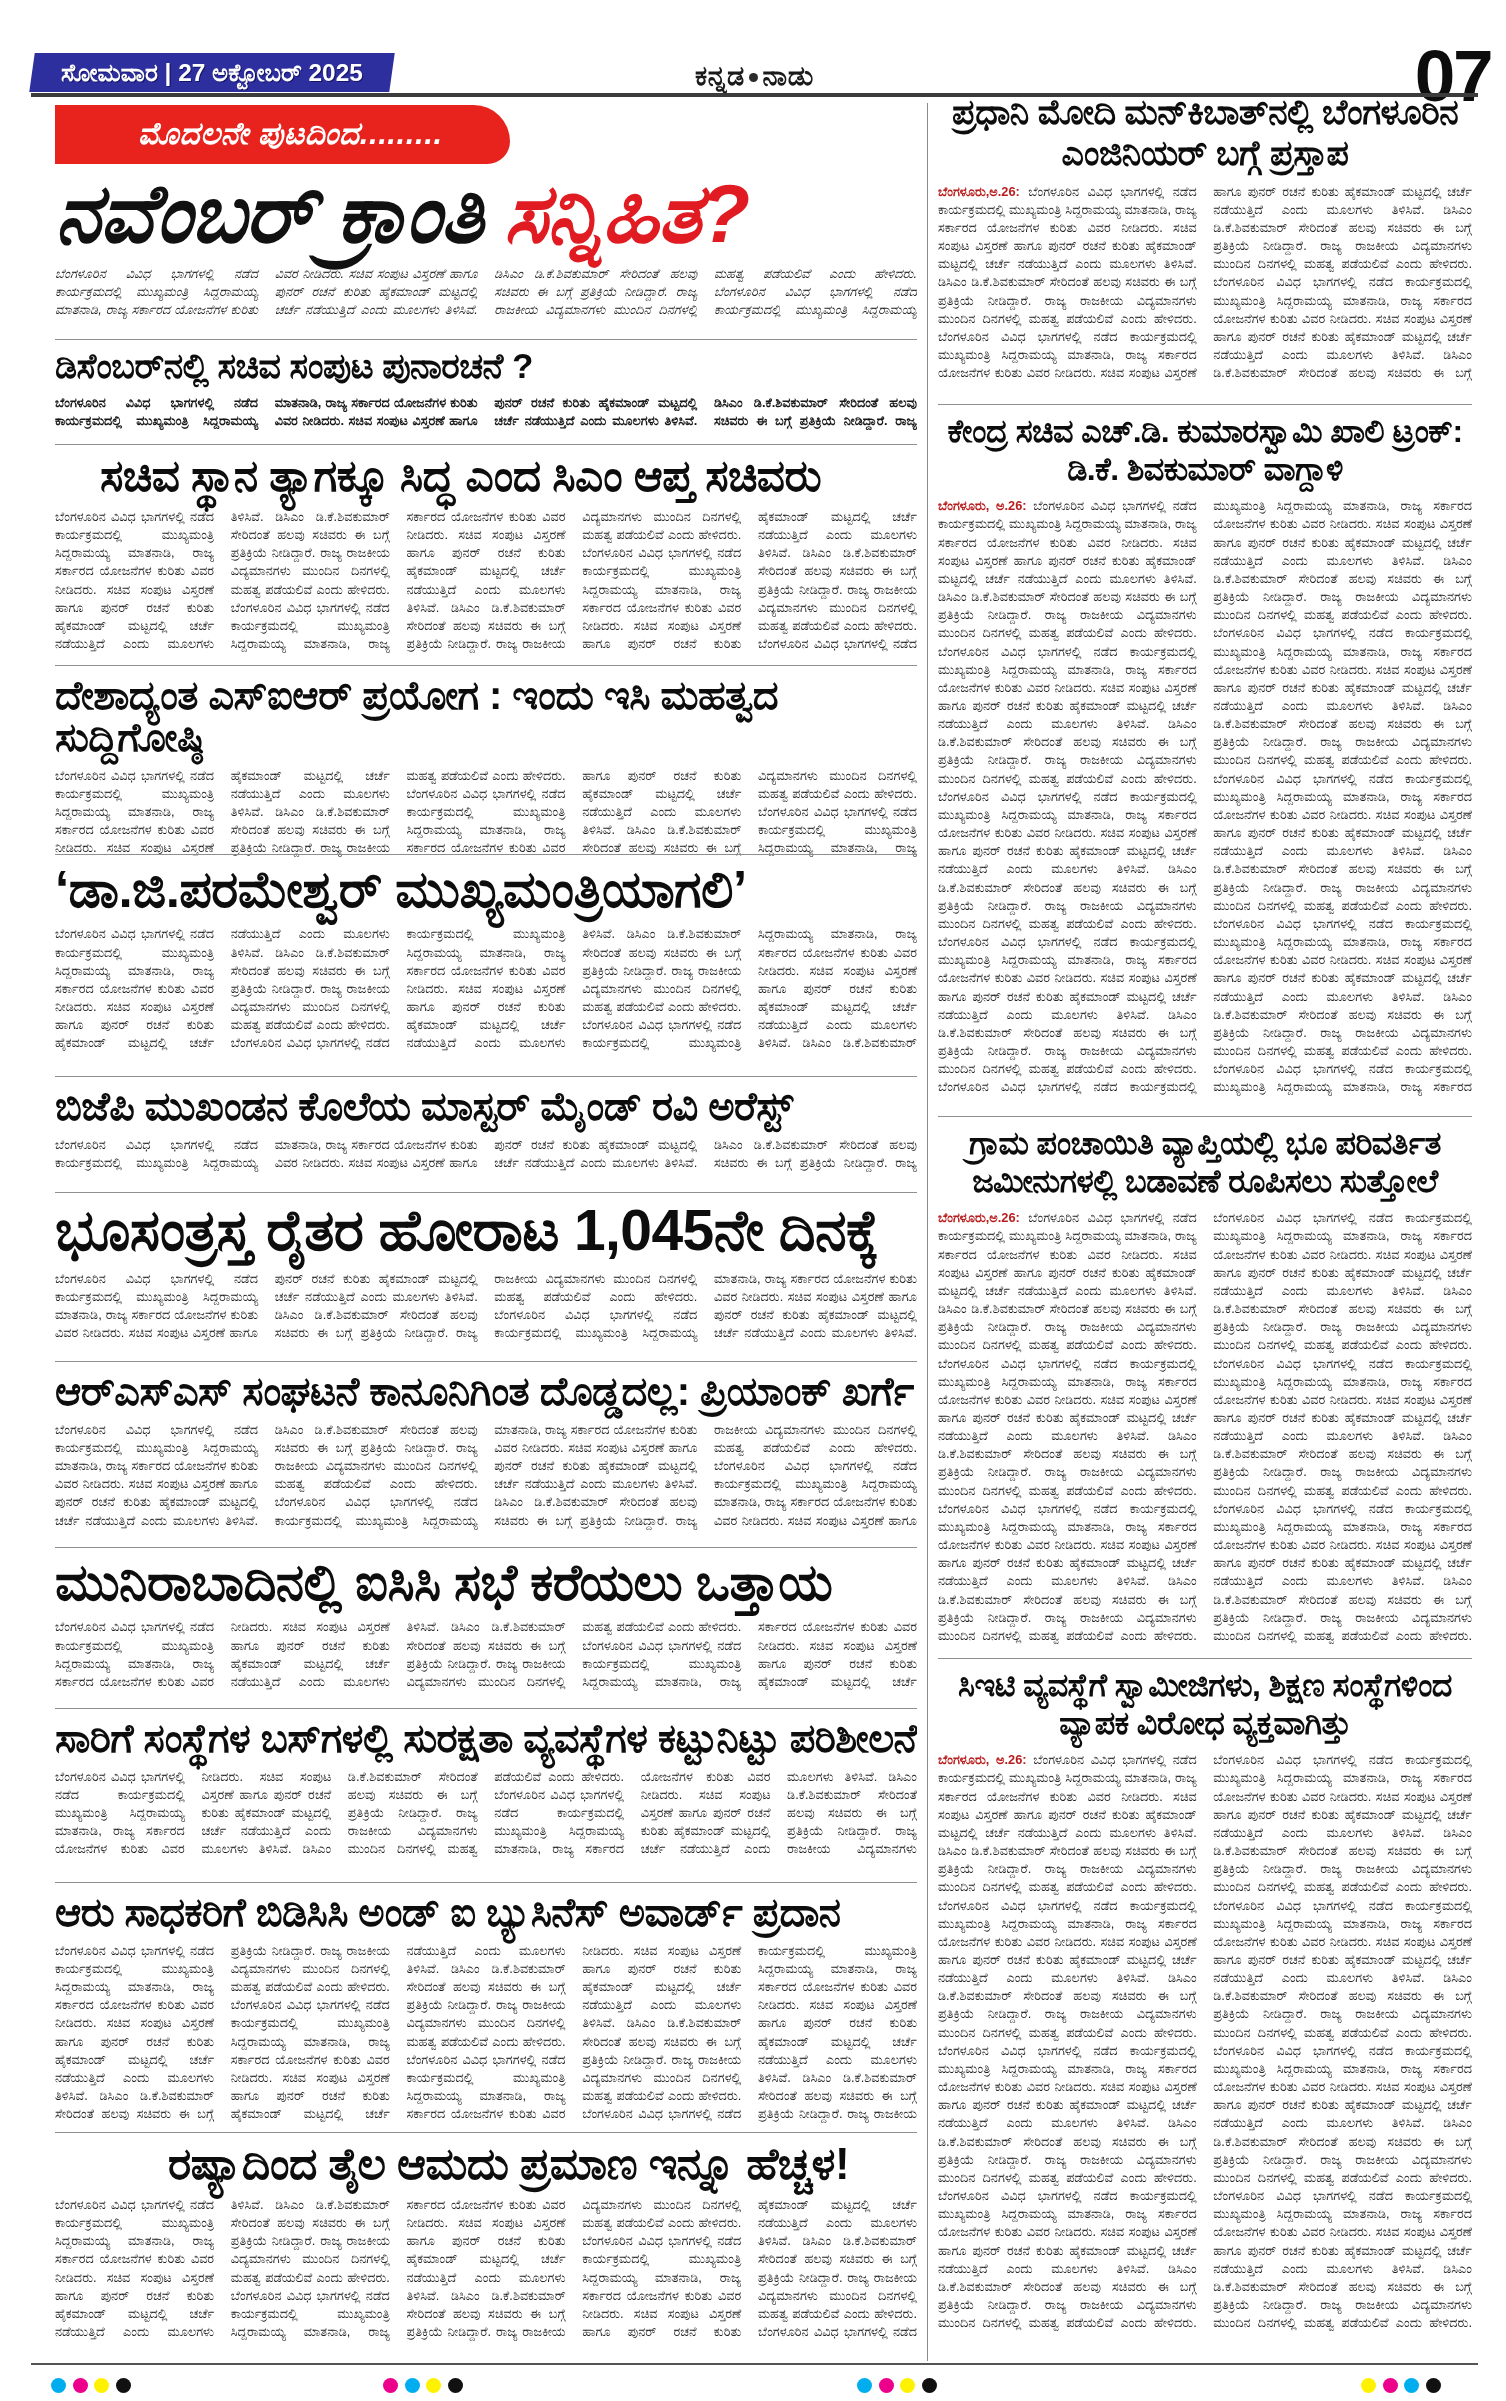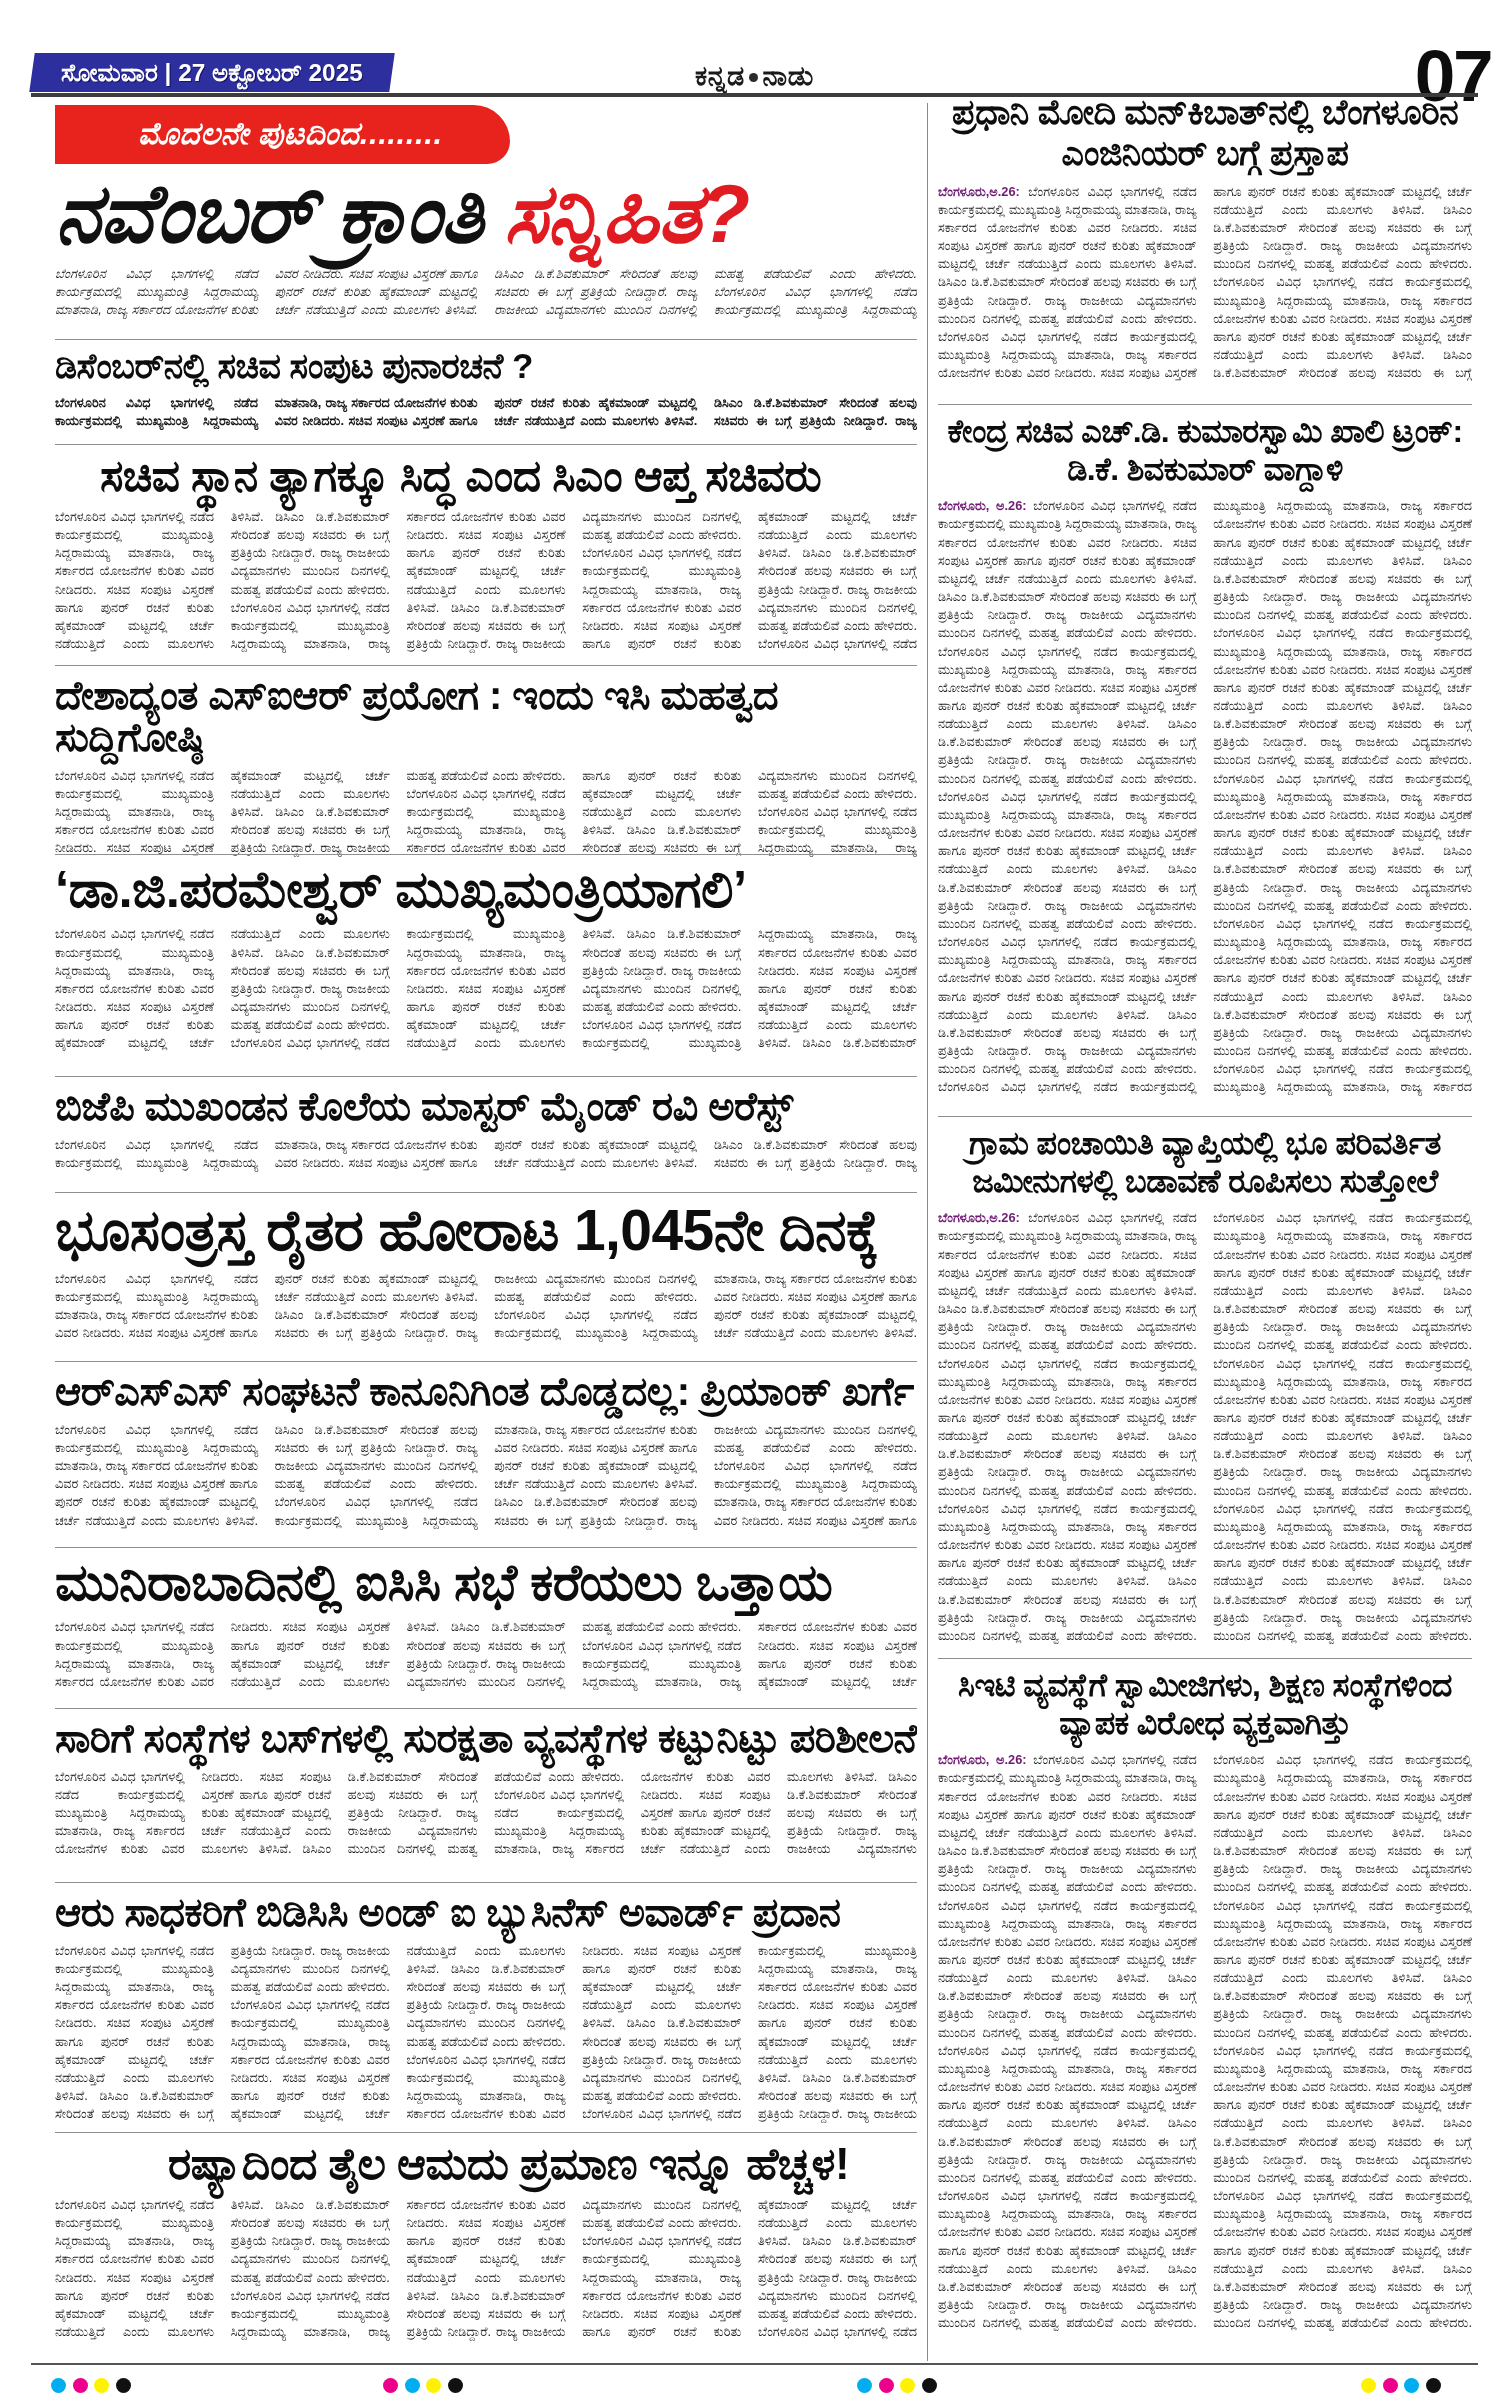--- a/index.html
+++ b/index.html
@@ -37,21 +37,21 @@
   .rh{font-size:32px;line-height:1.18;text-align:center;font-weight:900;}
   .rh-lg{font-size:35px;}
   
   .body{margin-top:9px;text-align:justify;font-size:12.8px;line-height:1.42;color:#222;
         column-gap:16.6px;overflow:hidden;}
   .cols2{column-count:2;}
   .cols4{column-count:4;}
   .cols5{column-count:5;}
   .cols6{column-count:6;}
   .bold-body{font-weight:bold;color:#161616;}
-  .dl{font-weight:bold;color:#701a75;}
+  .dl{font-weight:bold;color:#b91c1c;}
   
   .footer-rule{position:absolute;left:30.5px;top:2363px;width:1447px;height:2.2px;background:#555;}
   .dotgroup{position:absolute;top:2378px;display:flex;gap:6.7px;}
   .dotgroup i{display:block;width:15px;height:15px;border-radius:50%;}
 </style>
 </head>
 <body>
 
 <div class="page">
 

